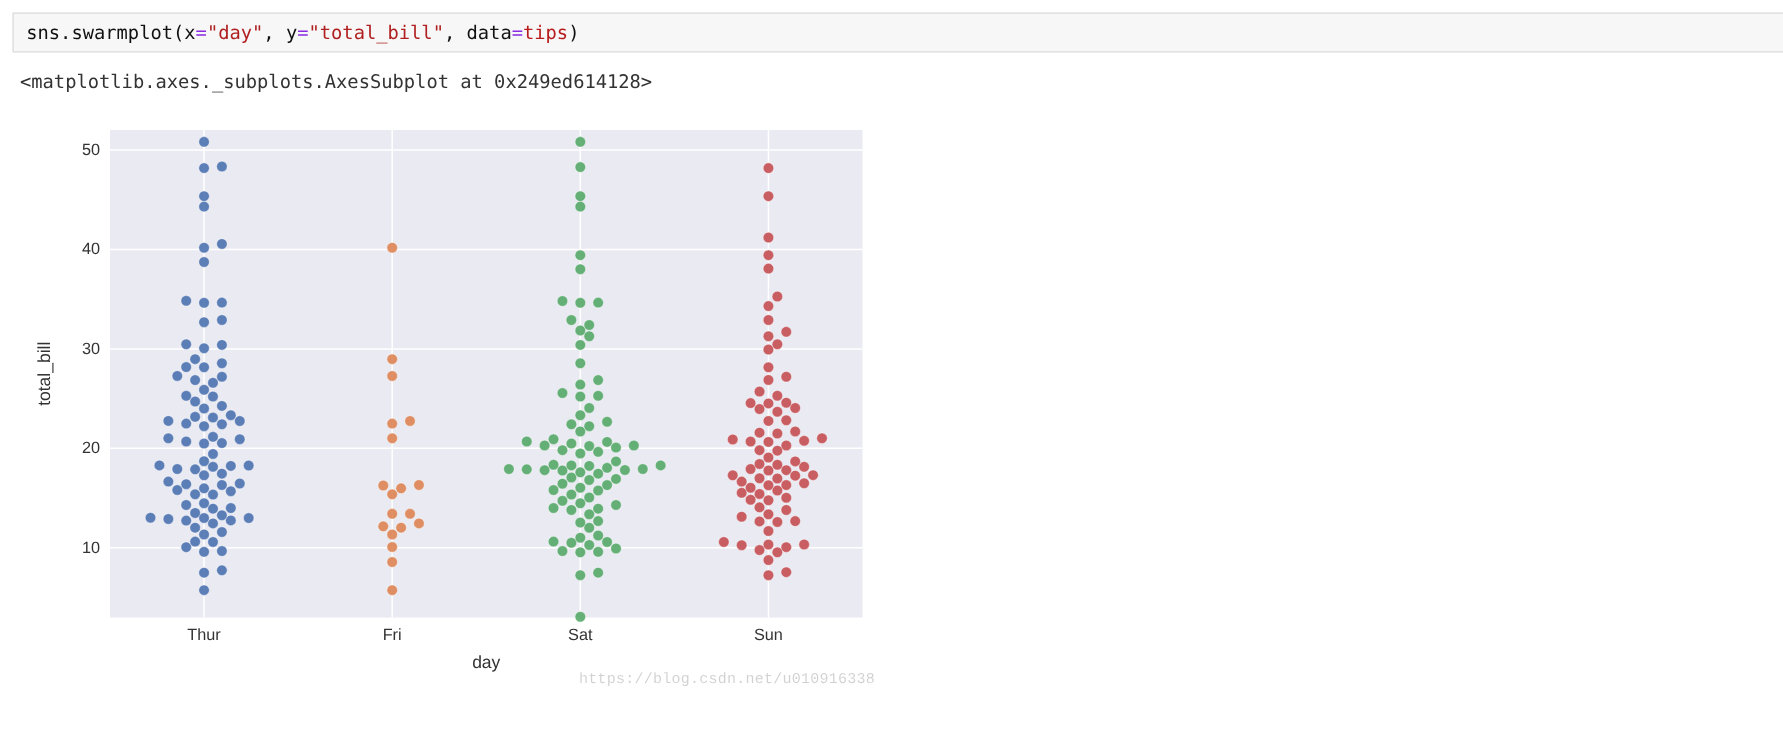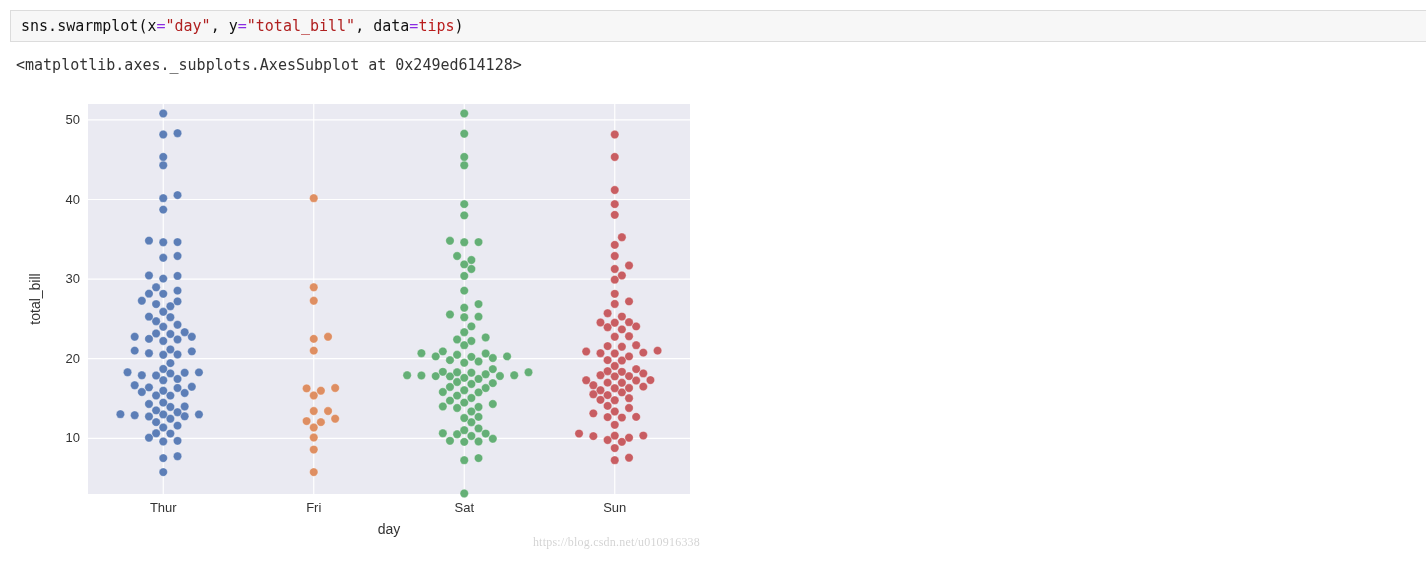--- a/index.html
+++ b/index.html
@@ -35,21 +35,21 @@
     width: 700px;
     height: 470px;
   }
   svg { display:block; }
   .watermark {
     position: absolute;
     right: 10px;
     bottom: 4px;
     font-size: 12px;
     color: rgba(0,0,0,0.18);
-    font-family: Liberation Serif, serif;
+    font-family: Liberation Mono, monospace;
     letter-spacing: 0.2px;
   }
 </style>
 </head>
 <body>
 
 <div class="code-cell">
   <span class="tok-call">sns</span><span class="tok-call">.</span><span class="tok-call">swarmplot</span><span class="tok-paren">(</span><span class="tok-arg">x</span><span class="tok-eq">=</span><span class="tok-str">"day"</span><span class="tok-arg">, </span><span class="tok-arg">y</span><span class="tok-eq">=</span><span class="tok-str">"total_bill"</span><span class="tok-arg">, </span><span class="tok-arg">data</span><span class="tok-eq">=</span><span class="tok-name">tips</span><span class="tok-paren">)</span>
 </div>
 

